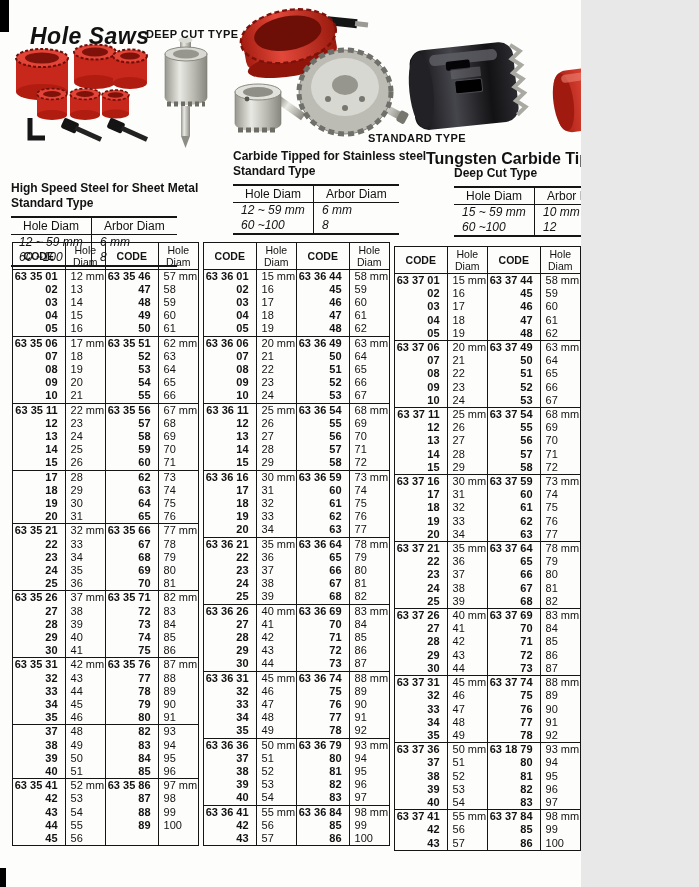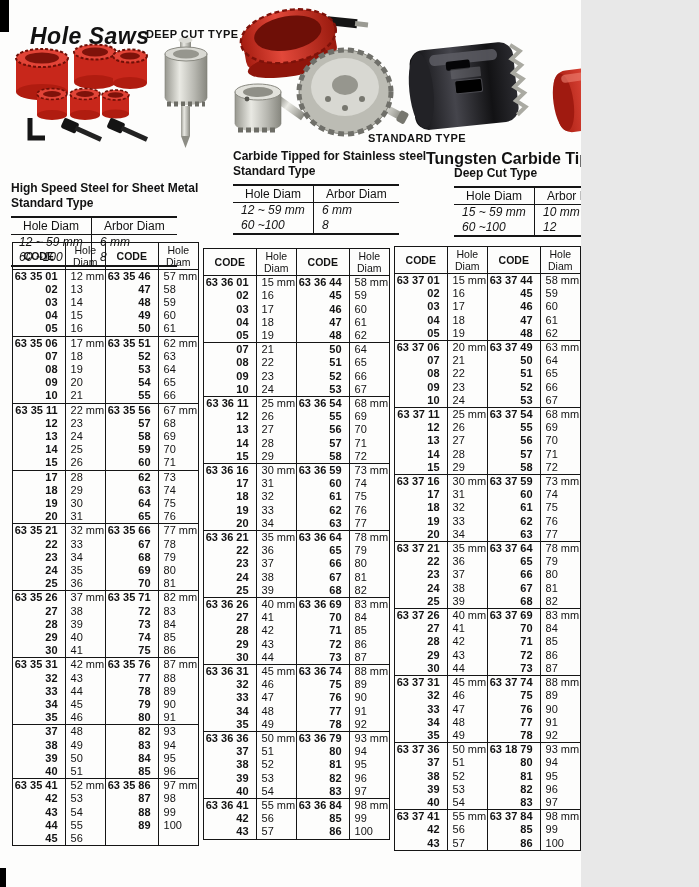--- a/index.html
+++ b/index.html
@@ -586,20 +586,26 @@
           </tr>
           <tr>
             <td class="code">05</td>
             <td class="diam">19</td>
             <td class="code">48</td>
             <td class="diam">62</td>
           </tr>
         </tbody>
         <tbody>
           <tr>
+            <td class="code">63 36 06</td>
+            <td class="diam">20 mm</td>
+            <td class="code">63 36 49</td>
+            <td class="diam">63 mm</td>
+          </tr>
+          <tr>
             <td class="code">07</td>
             <td class="diam">21</td>
             <td class="code">50</td>
             <td class="diam">64</td>
           </tr>
           <tr>
             <td class="code">08</td>
             <td class="diam">22</td>
             <td class="code">51</td>
             <td class="diam">65</td>

